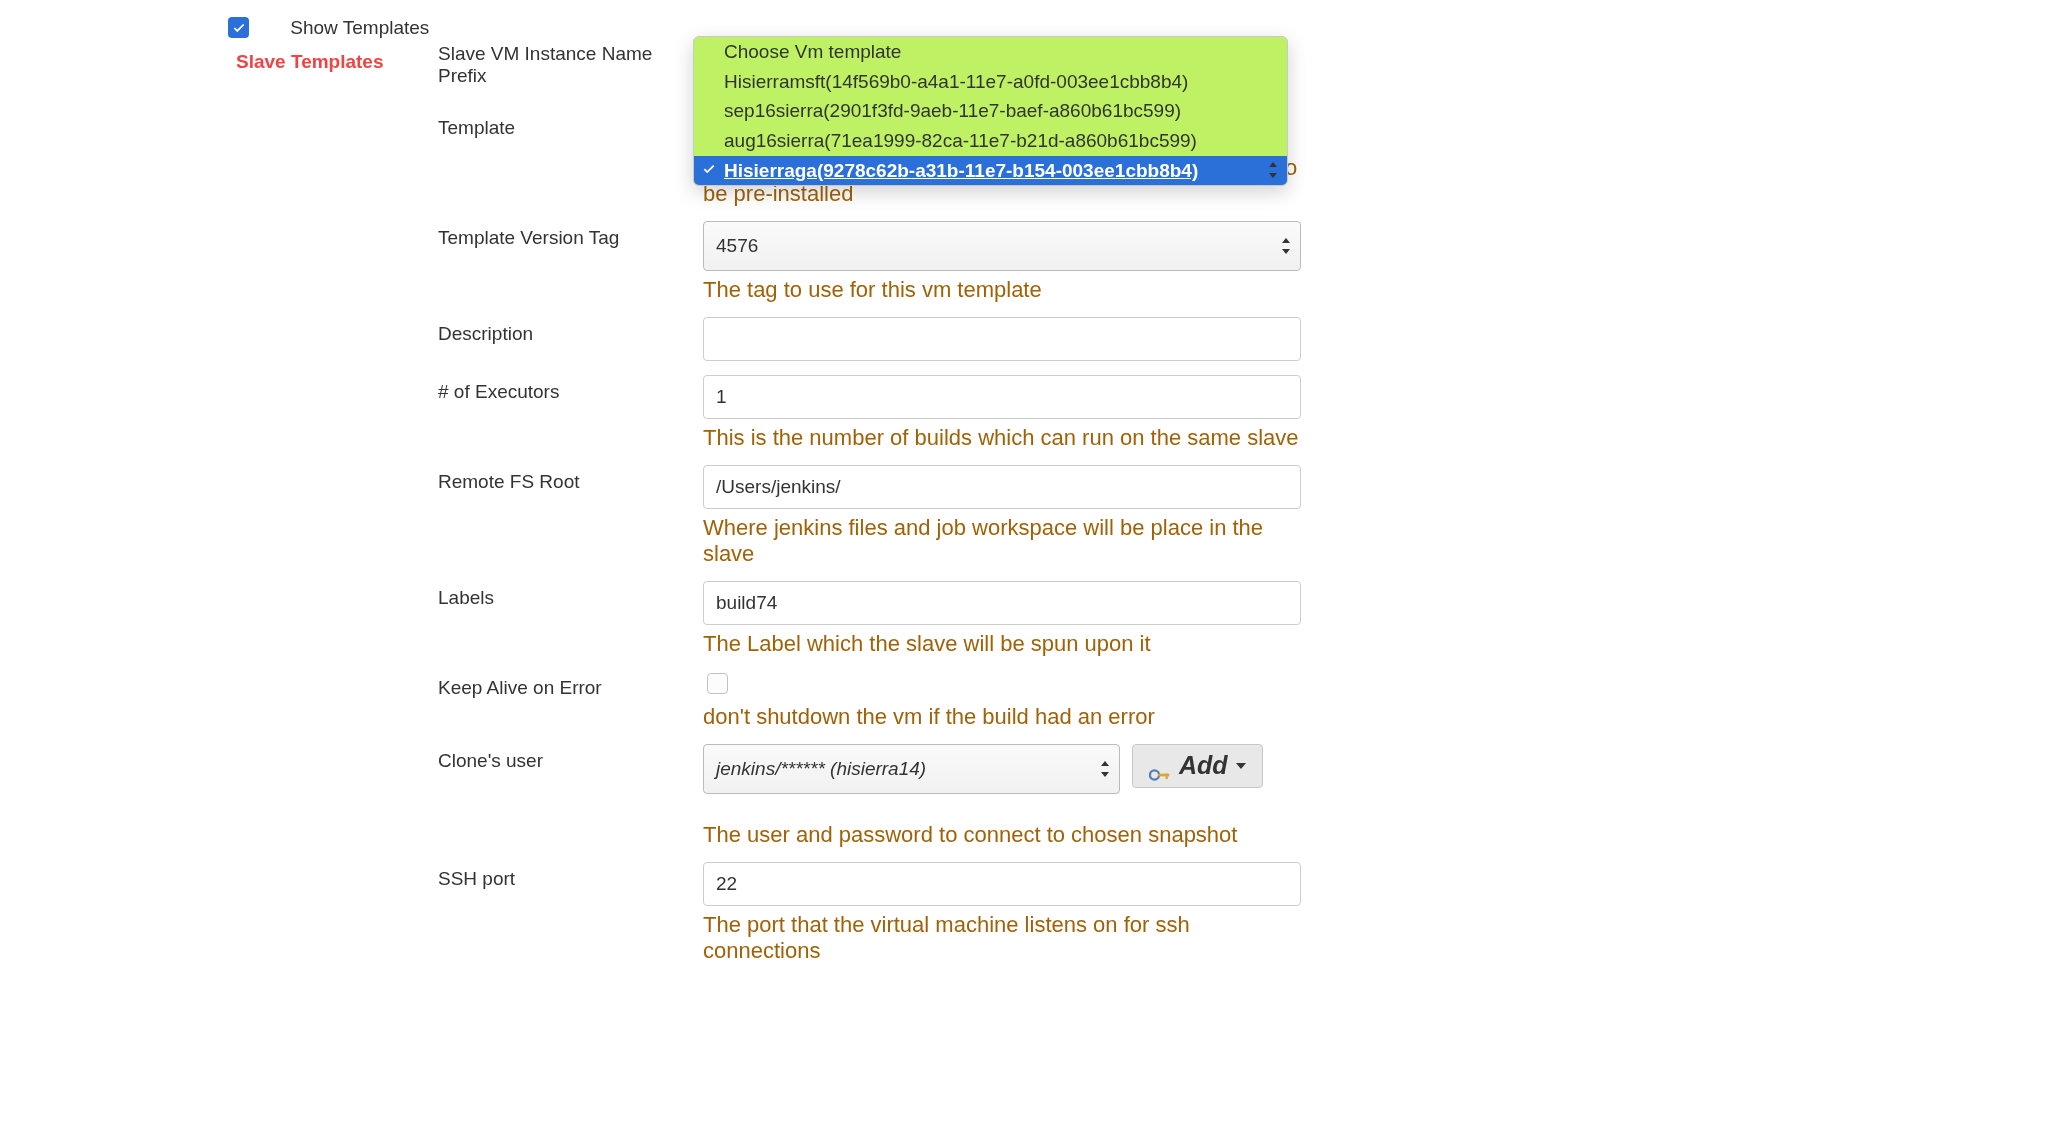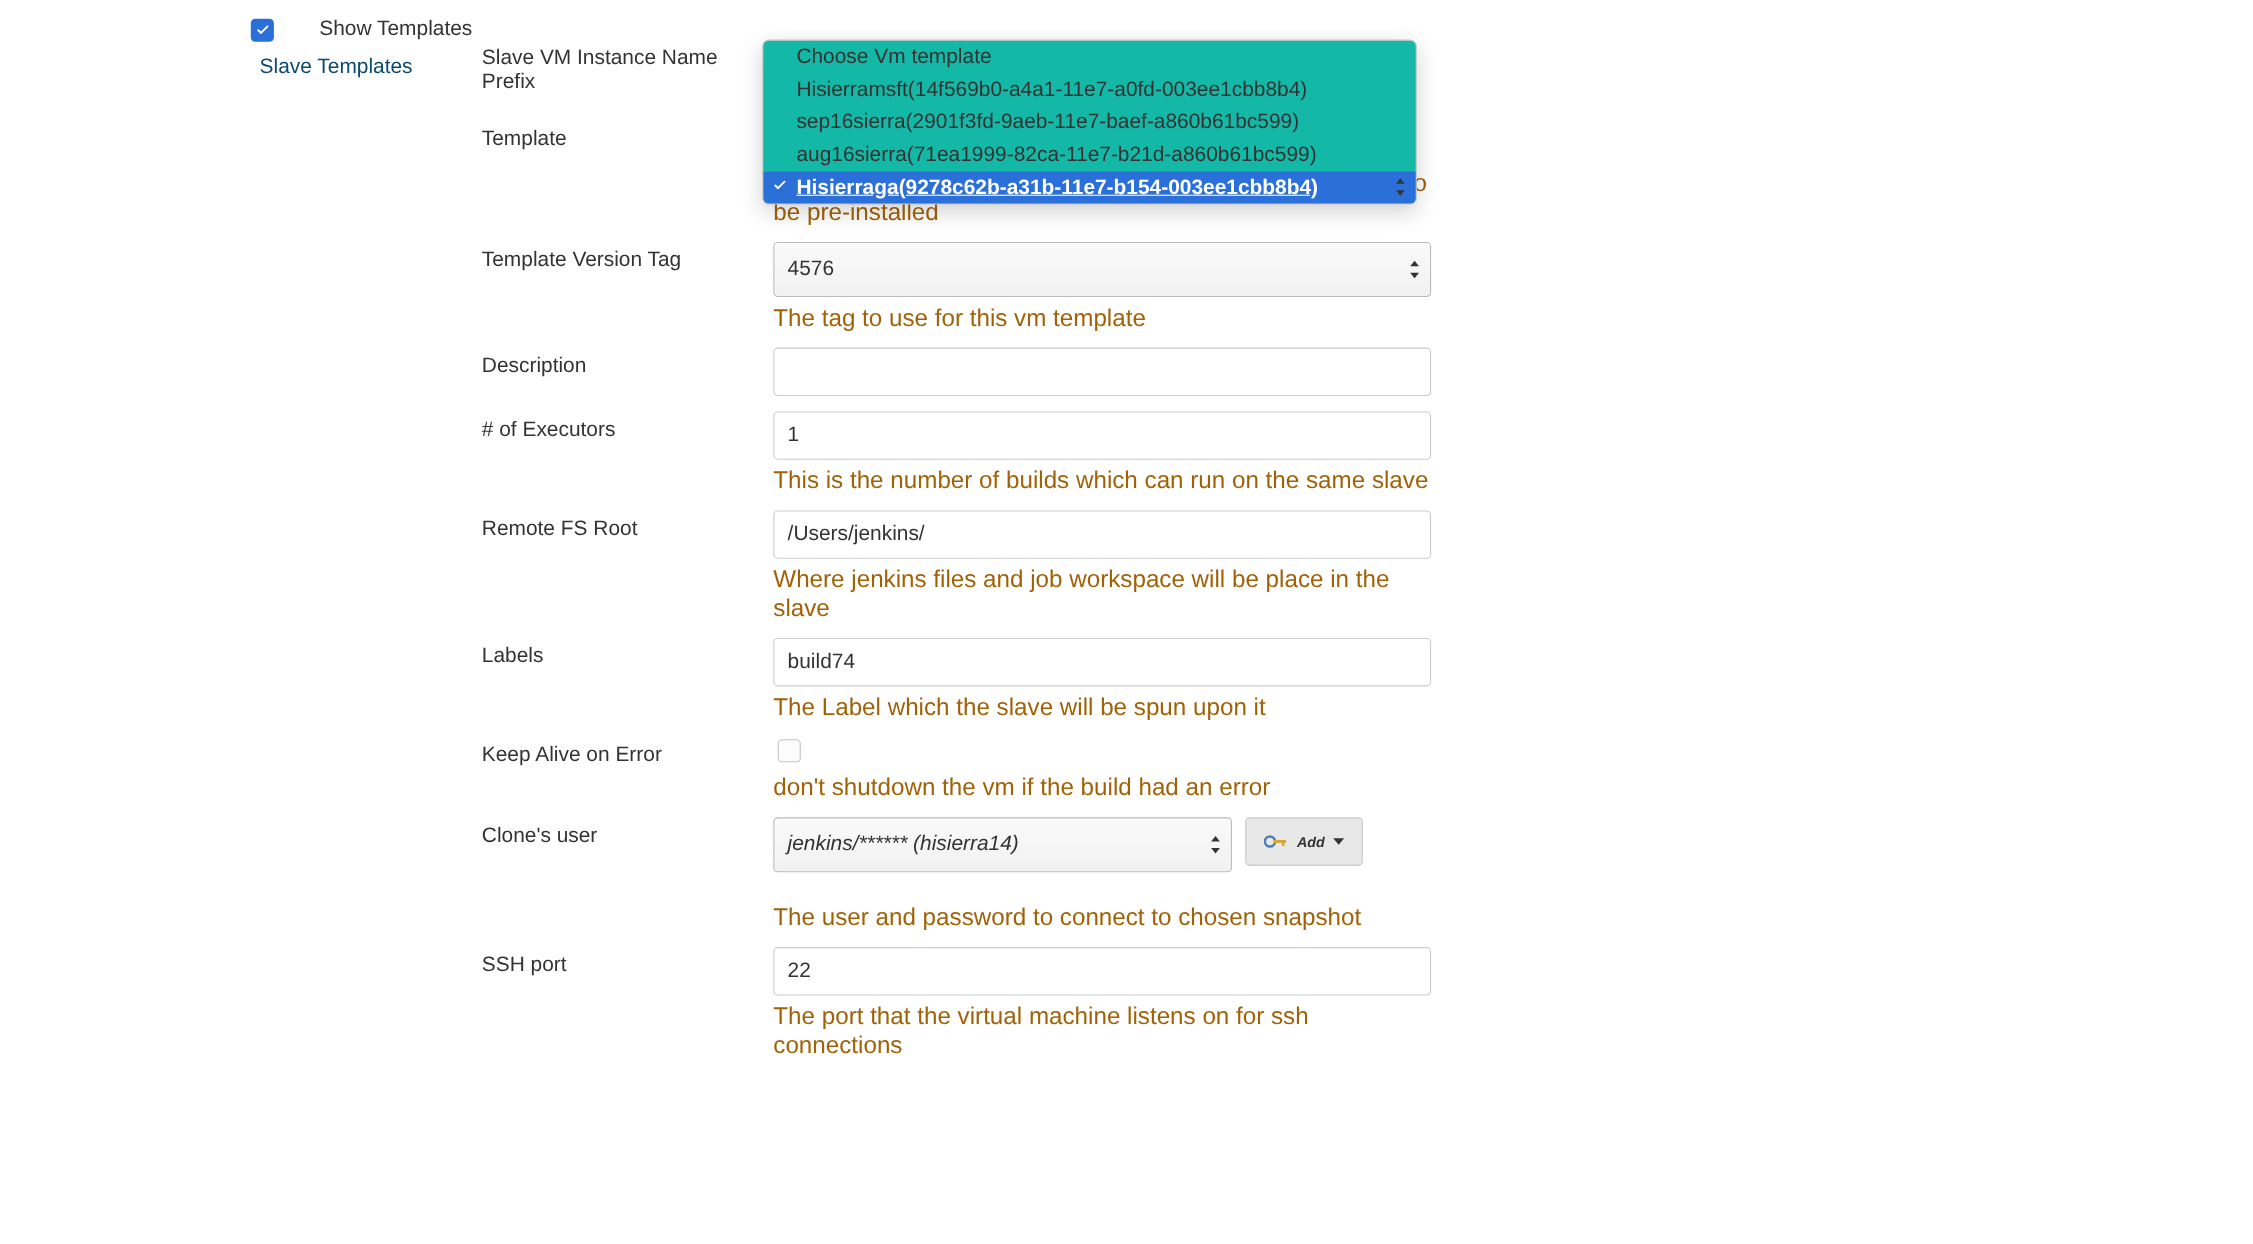--- a/index.html
+++ b/index.html
@@ -30,23 +30,24 @@
       vertical-align: middle;
       margin-right: 10px;
     }
     .checkbox svg { width: 14px; height: 14px; }
     .show-templates-label {
       color: #333;
       vertical-align: middle;
       margin-left: 26px;
     }
     .slave-templates-label {
-      color: #0c4a6e;
+      color: #ef4444;
       margin-top: 12px;
       margin-left: 8px;
+      font-weight: bold;
     }
     .form-rows {
       padding-left: 438px;
     }
     .row {
       display: flex;
       align-items: flex-start;
       margin-bottom: 0;
     }
     .label-cell {
@@ -123,39 +124,39 @@
     }
     .add-button {
       height: 44px;
       padding: 0 16px;
       border: 1px solid #c7c7c7;
       border-radius: 4px;
       background: #e9e8e8;
       display: inline-flex;
       align-items: center;
       gap: 8px;
-      font-size: 13px;
+      font-size: 25px;
       color: #333;
       font-weight: 600;
     }
     .add-button .key-icon {
       width: 22px; height: 14px;
     }
     .add-button .caret {
       width: 0; height: 0;
       border-left: 5px solid transparent;
       border-right: 5px solid transparent;
       border-top: 6px solid #333;
     }
     .dropdown {
       position: absolute;
       top: 20px;
       left: 693px;
       width: 595px;
-      background: #14b8a6;
+      background: #bef264;
       border: 1px solid #c9c9c9;
       border-radius: 6px;
       box-shadow: 0 6px 20px rgba(0,0,0,0.18);
       overflow: hidden;
       z-index: 10;
     }
     .dropdown-item {
       padding: 2px 8px 2px 30px;
       font-size: 19px;
       color: #333;

